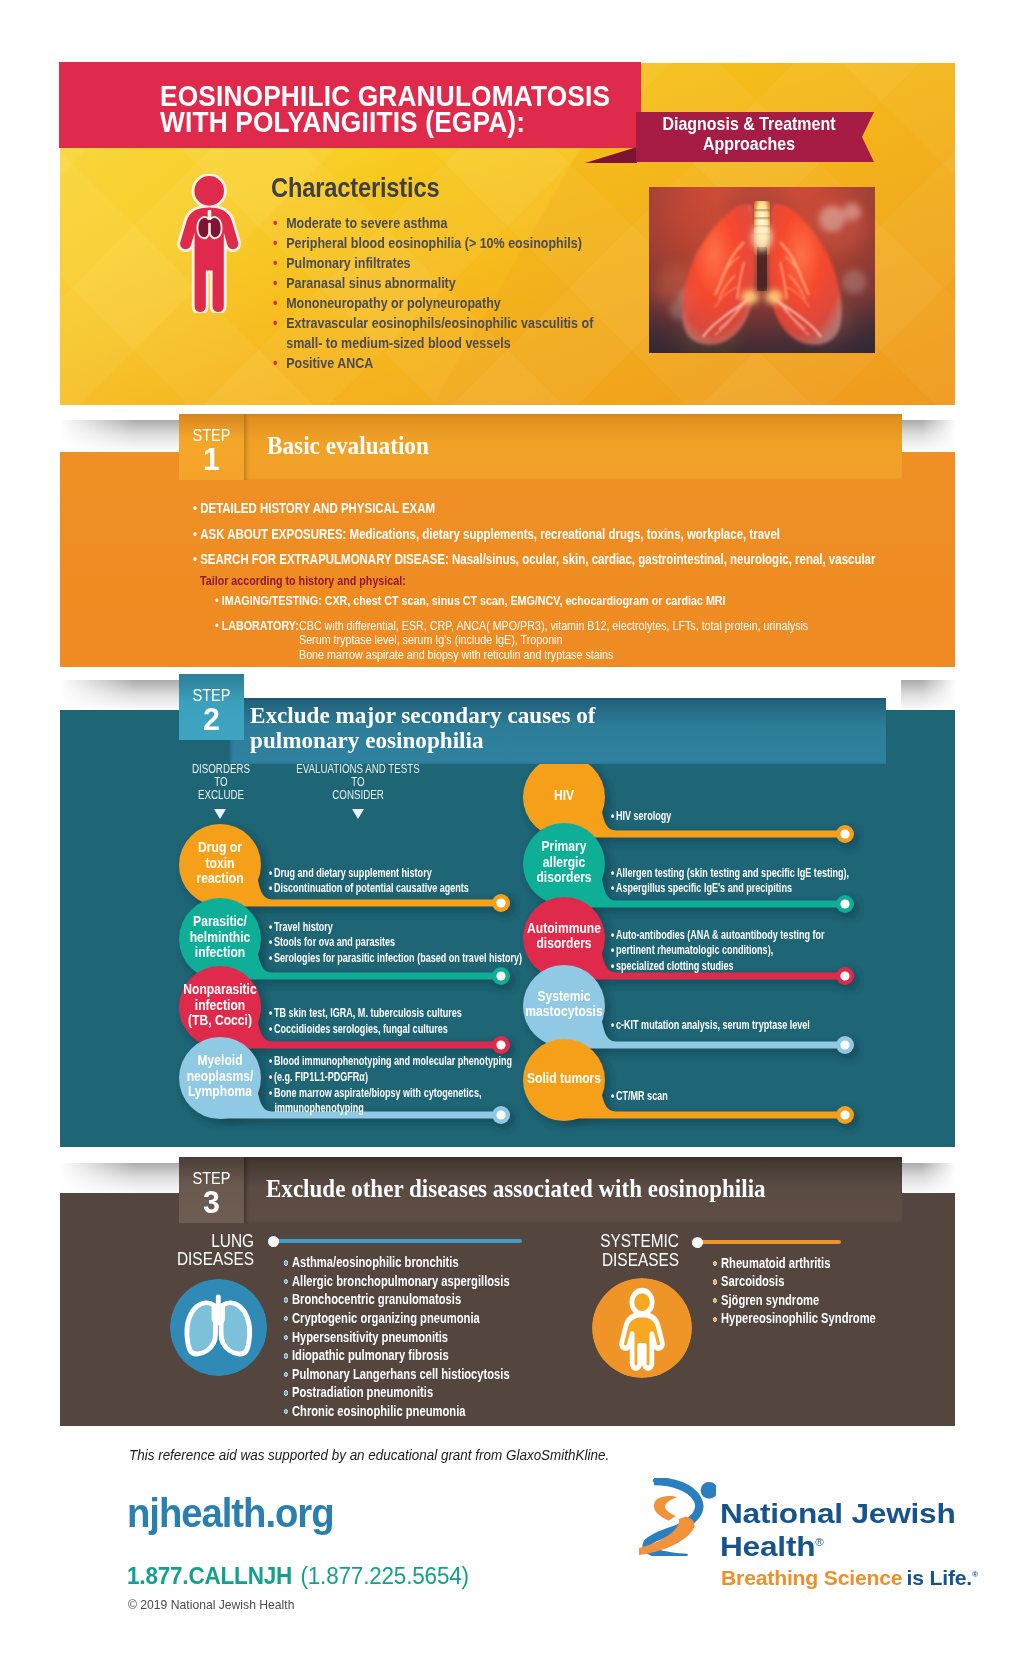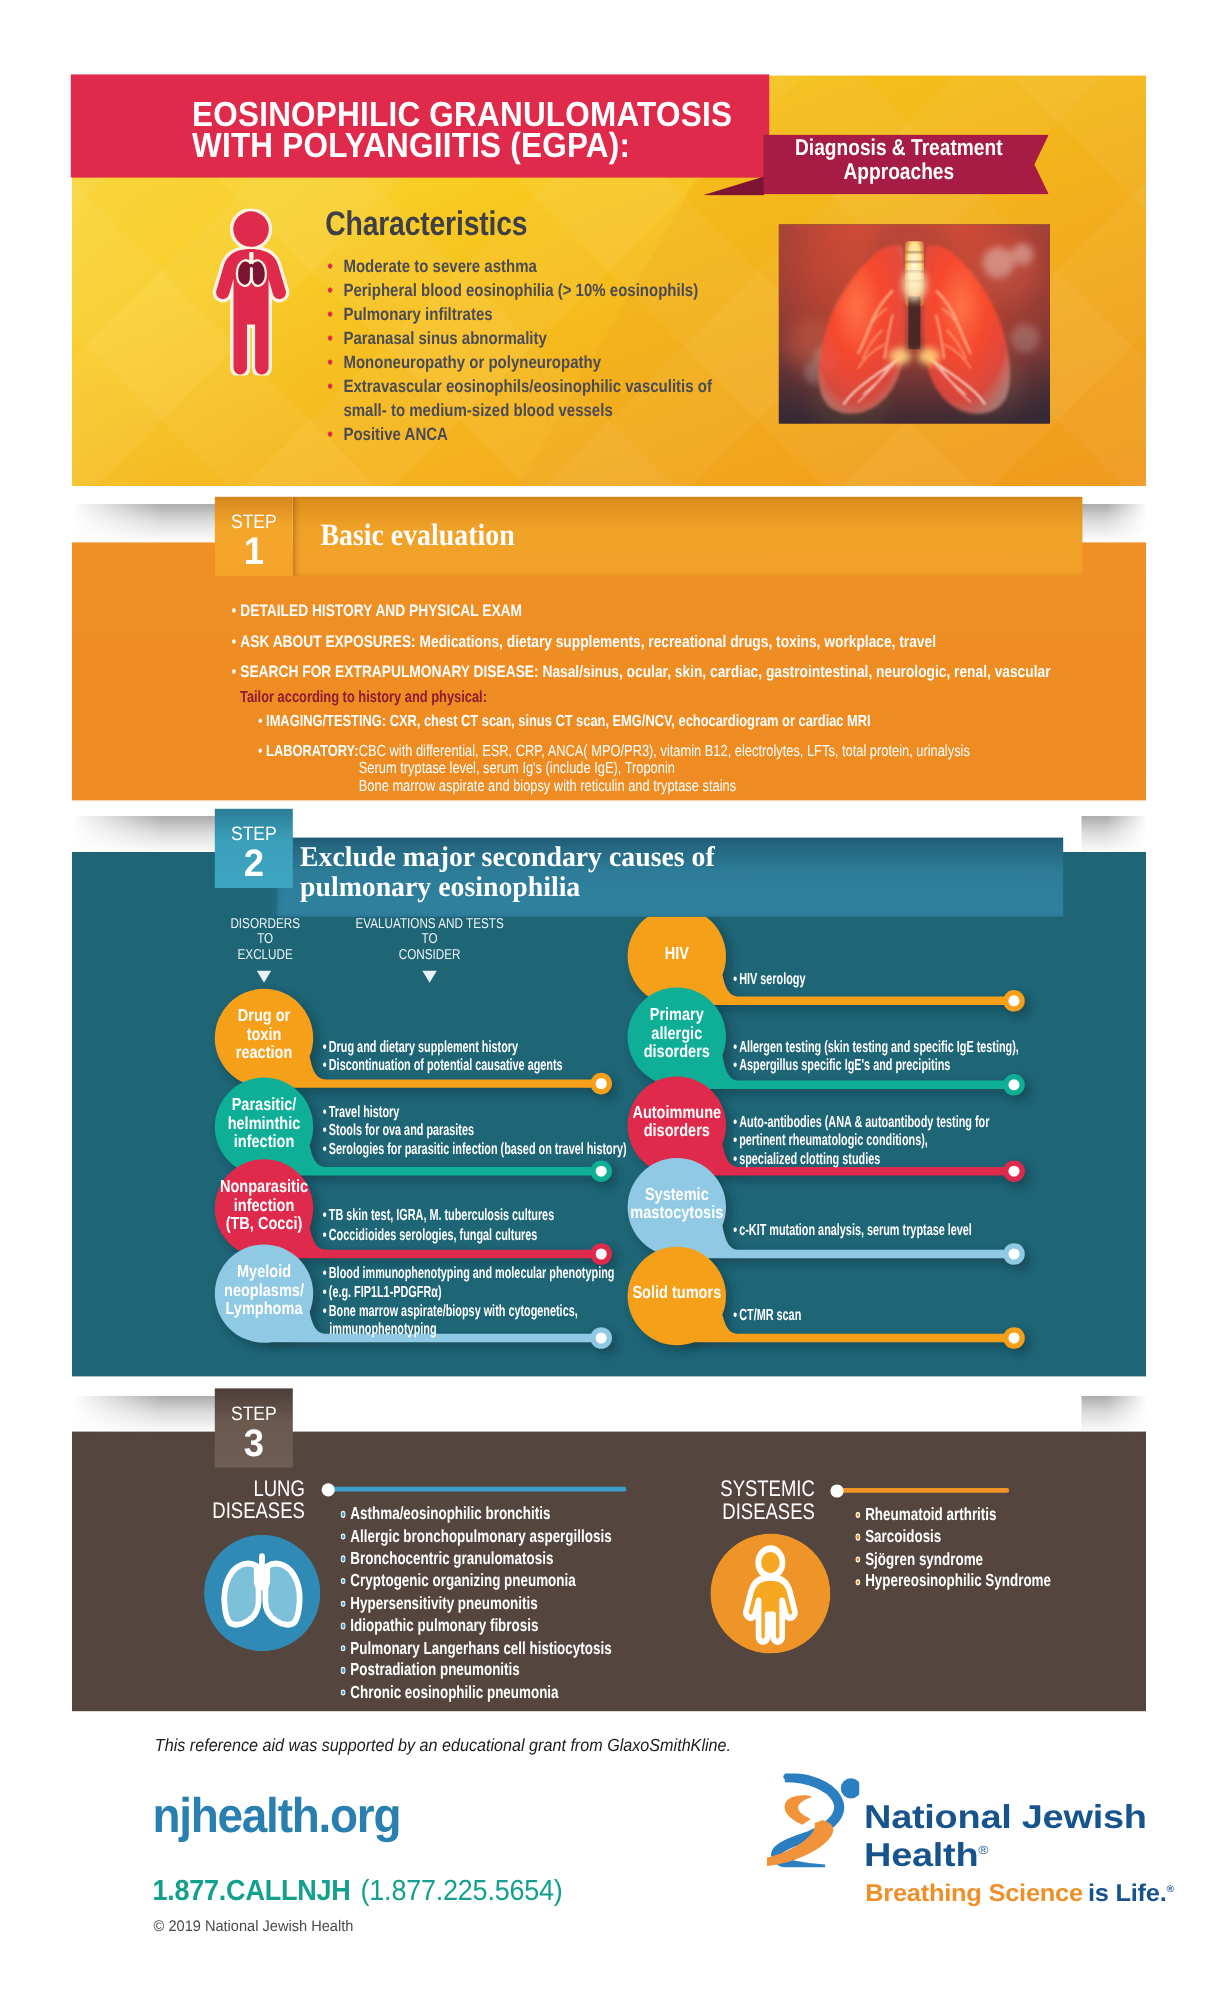--- a/index.html
+++ b/index.html
@@ -497,20 +497,23 @@
       </div>
     </div>
 
   <div class="abs" id="s3-panel"></div>
   <div class="step-shadow l" id="s3-shadow-l"></div>
   <div class="step-shadow r" id="s3-shadow-r"></div>
   <div class="step-badge" id="s3-badge">
     <div class="sl">STEP</div>
     <div class="sn">3</div>
   </div>
+  <div class="step-bar" id="s3-bar">
+    <div class="stitle">Exclude other diseases associated with eosinophilia</div>
+  </div>
 
   <div class="s3-head" id="s3-lung-head" style="left: 53.5px; top: 1231.6px; width: 200px;">
       <div>LUNG</div>
       <div>DISEASES</div>
     </div>
   <div class="s3-line" id="s3-lung-line" style="left: 273px; top: 1239px; width: 249px; background: rgb(61, 156, 200);"></div>
   <div class="s3-dot" id="s3-lung-dot" style="left: 267.5px; top: 1235.5px;"></div>
   <svg class="abs s3-icon" id="s3-lung-icon" width="97" height="97" viewBox="0 0 97 97" style="left: 170px; top: 1279px;">
     <circle cx="48.5" cy="48.5" r="48.5" fill="#2f8bb5"></circle>
     <g stroke="#ffffff" stroke-width="5.2" stroke-linejoin="round" stroke-linecap="round" transform="translate(48.3 47) scale(0.93) translate(-48.3 -47)">

